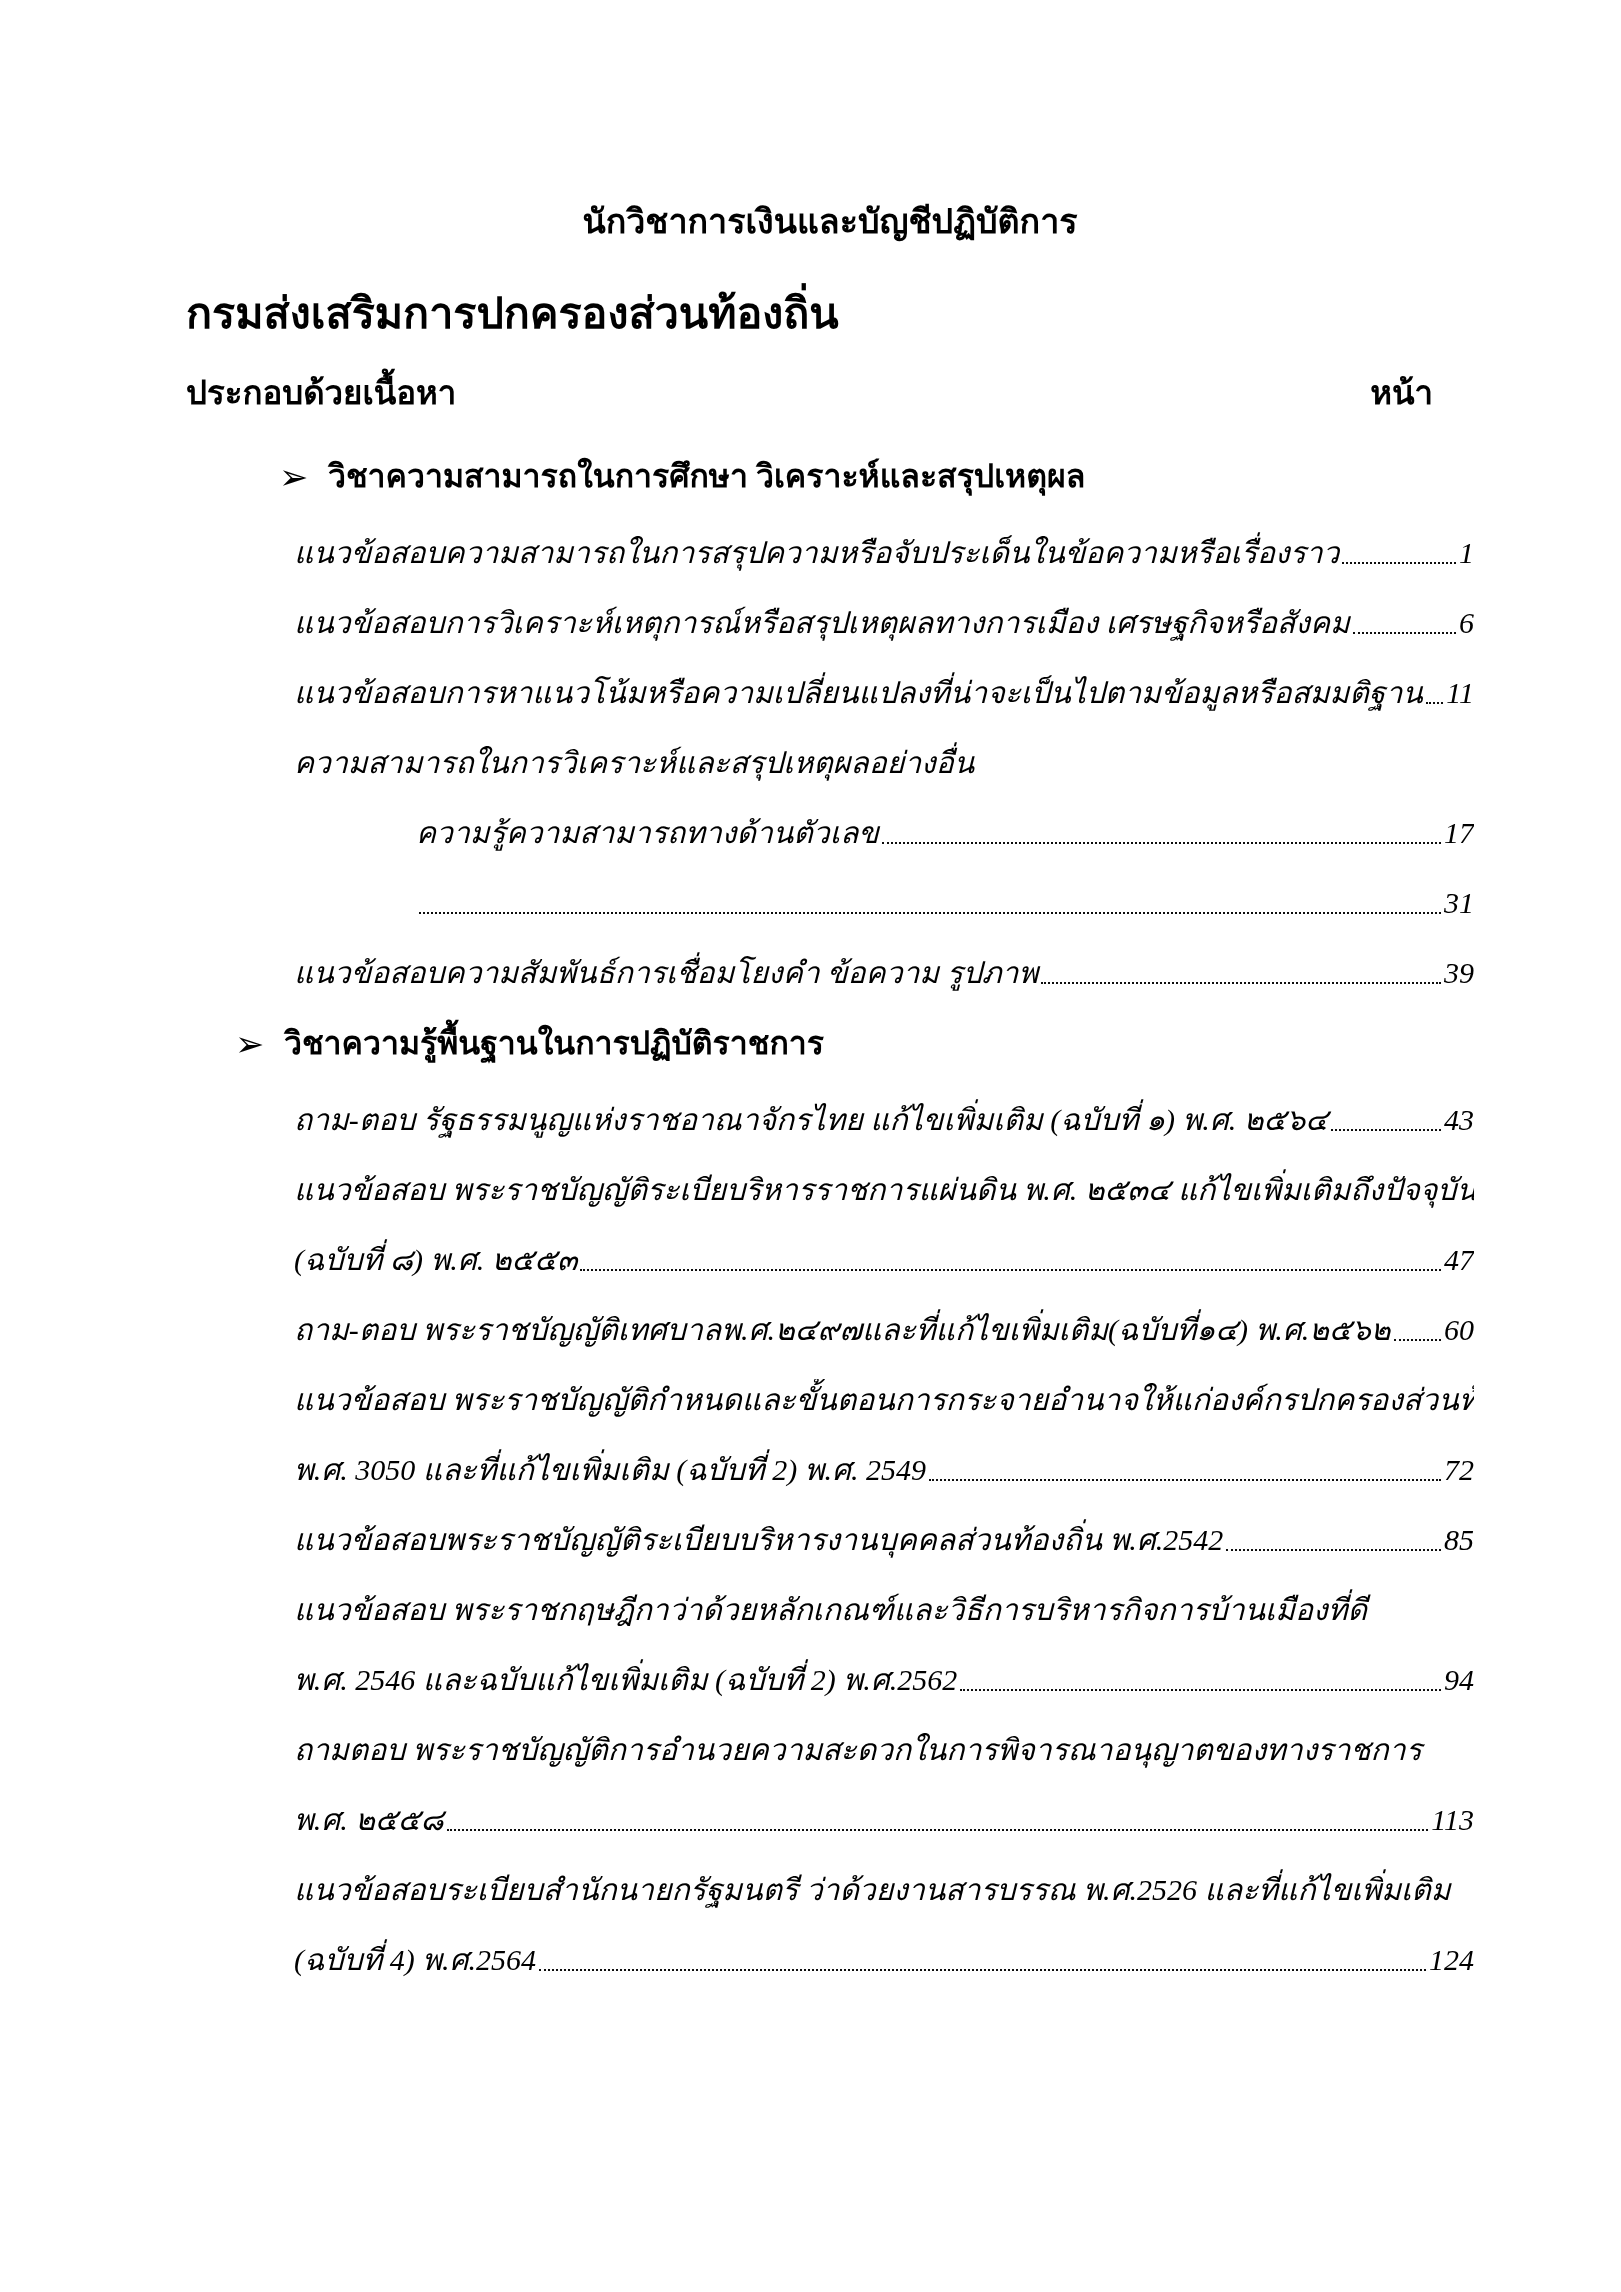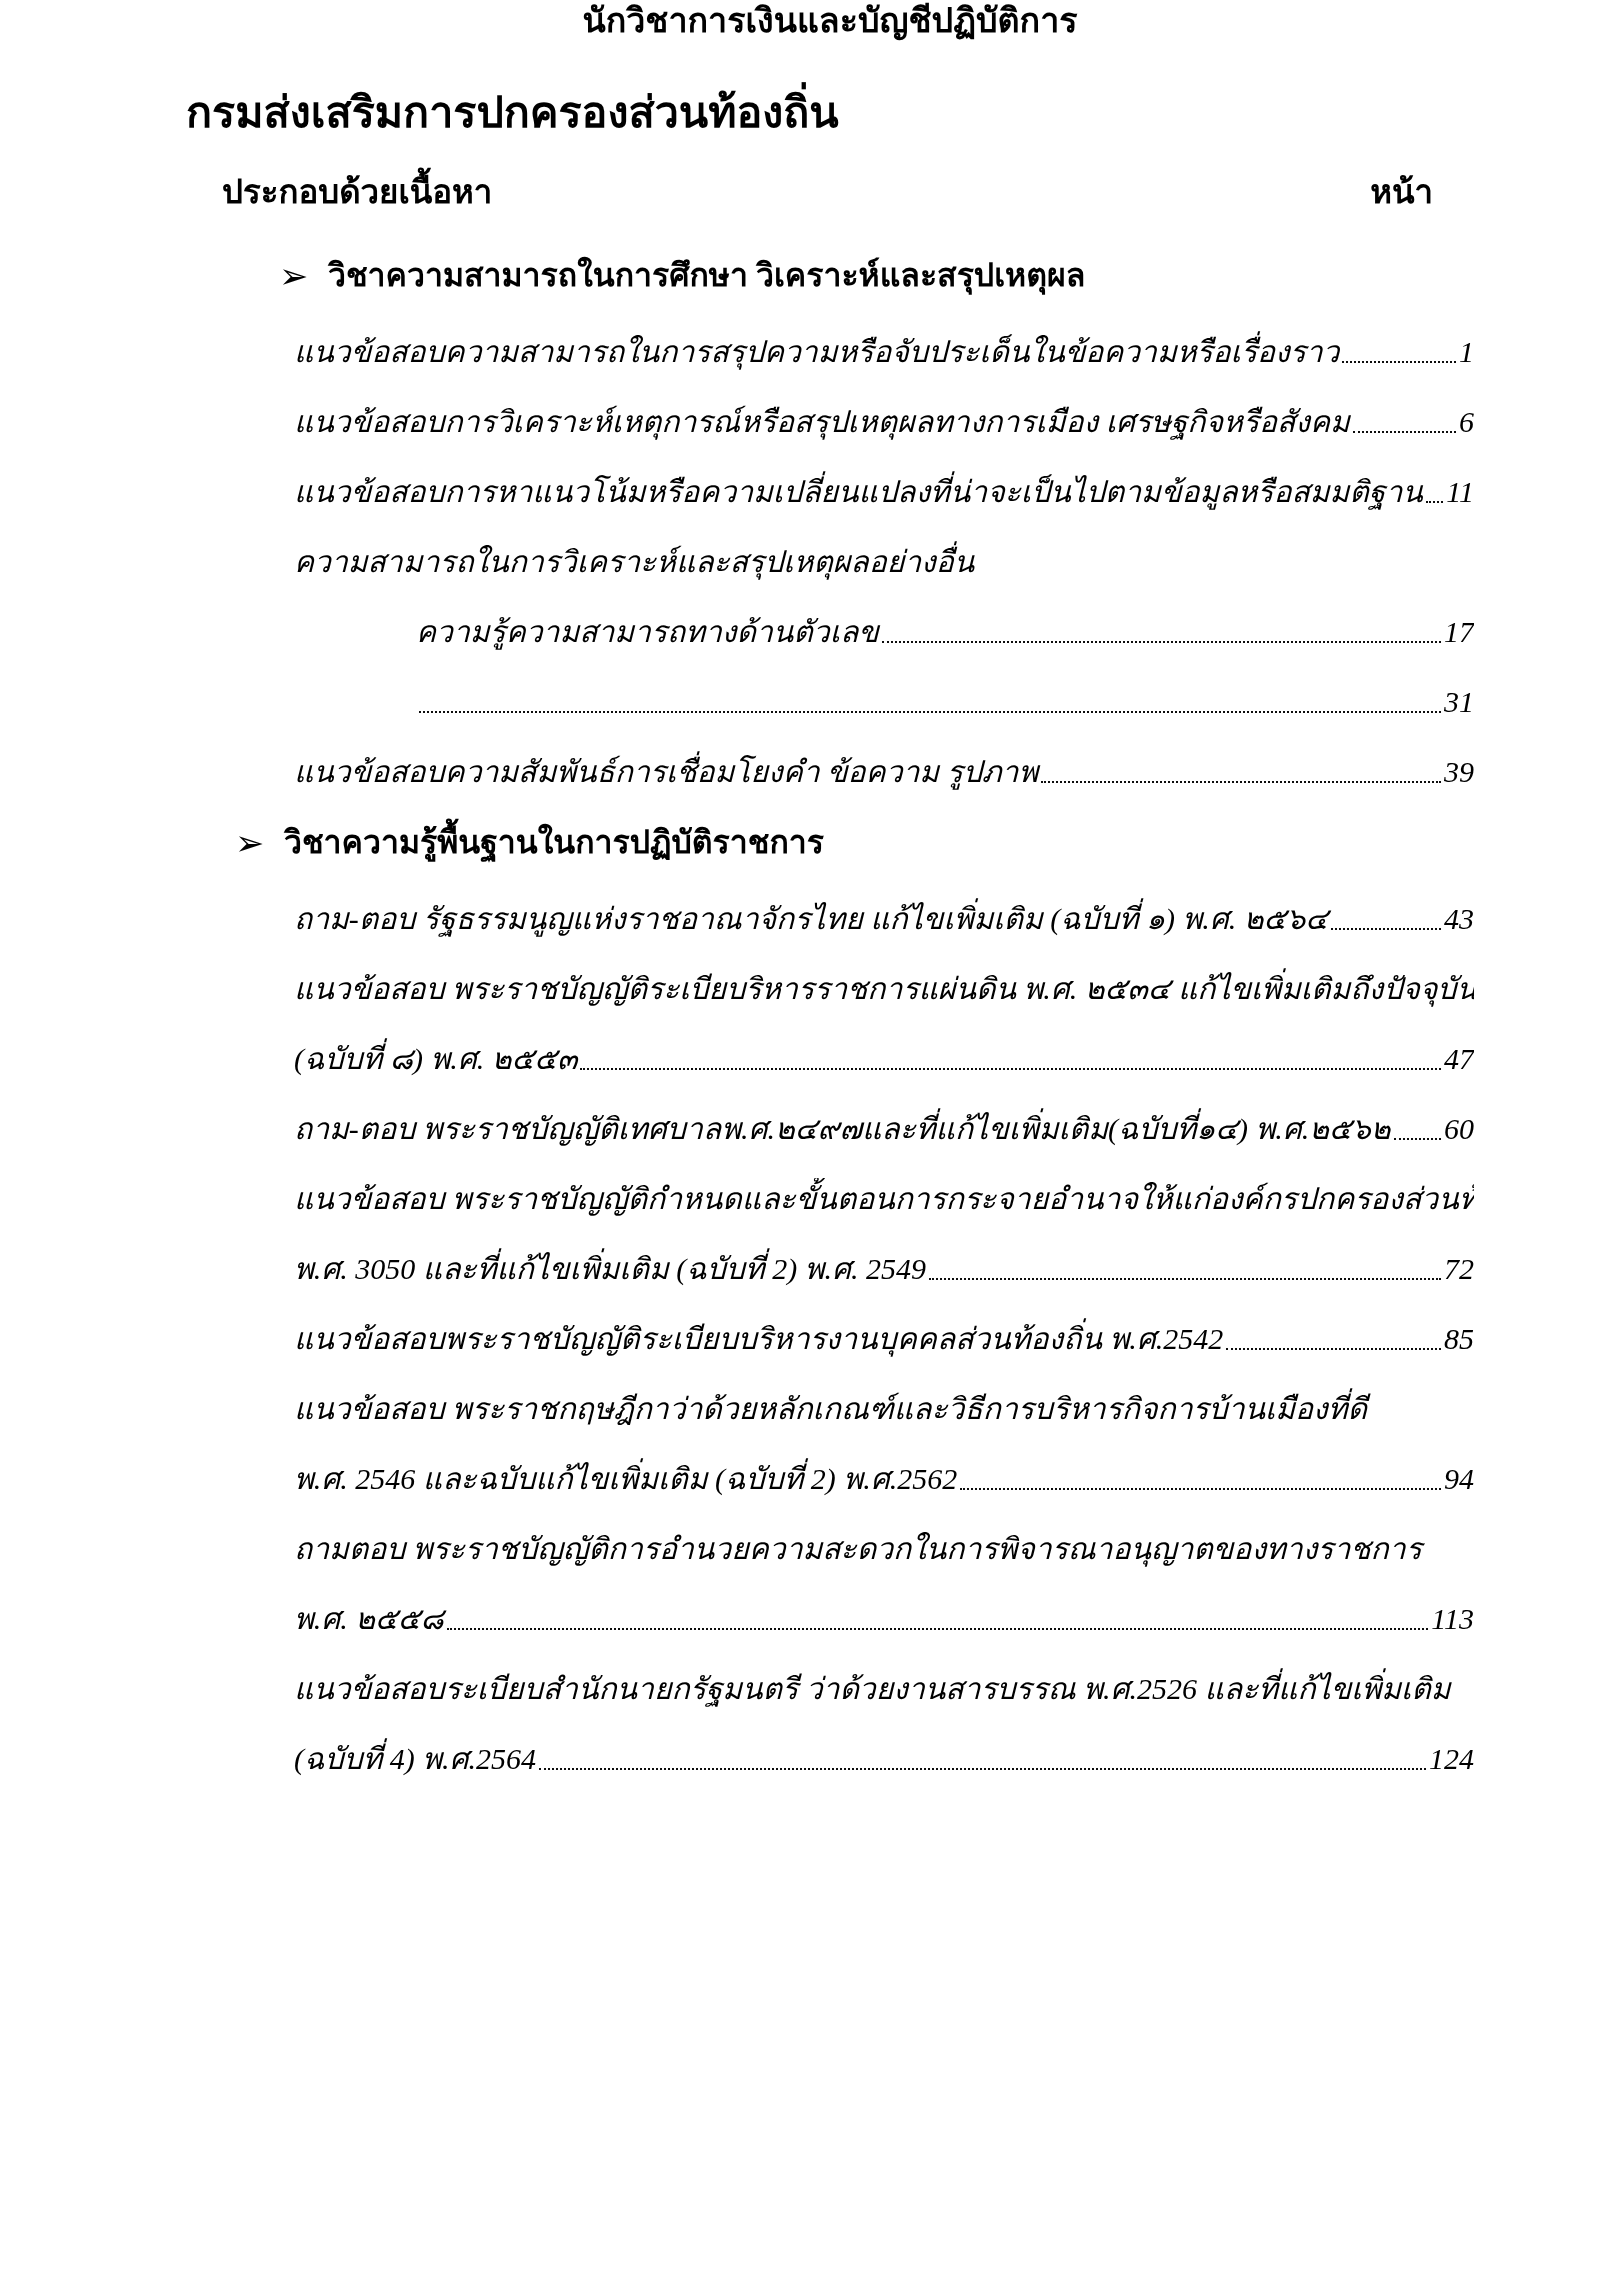--- a/index.html
+++ b/index.html
@@ -9,41 +9,41 @@
     height: 2293px;
     margin: 0 auto;
     background: #ffffff;
     color: #000000;
     box-sizing: border-box;
     padding: 0 147px 0 186px;
     font-family: "Liberation Serif", "DejaVu Serif", serif;
     overflow: hidden;
   }
   .doc-title {
+    padding-top: 201px;
     text-align: center;
     font-size: 34px;
     font-weight: bold;
     line-height: 41px;
   }
   .doc-subtitle {
     margin-top: 51px;
     text-align: left;
     font-size: 43px;
     font-weight: bold;
     line-height: 41px;
   }
   .contents-header {
     margin-top: 39px;
     display: flex;
     justify-content: space-between;
     align-items: baseline;
     font-size: 33px;
     font-weight: bold;
     line-height: 41px;
-    margin-left: 36px;
   }
   .page-col-label { margin-right: 41px; text-align: center; }
   #toc { margin-top: 41px; }
   .section-heading {
     display: flex;
     align-items: baseline;
     font-size: 32px;
     font-weight: bold;
     line-height: 41px;
     margin-bottom: 35px;

